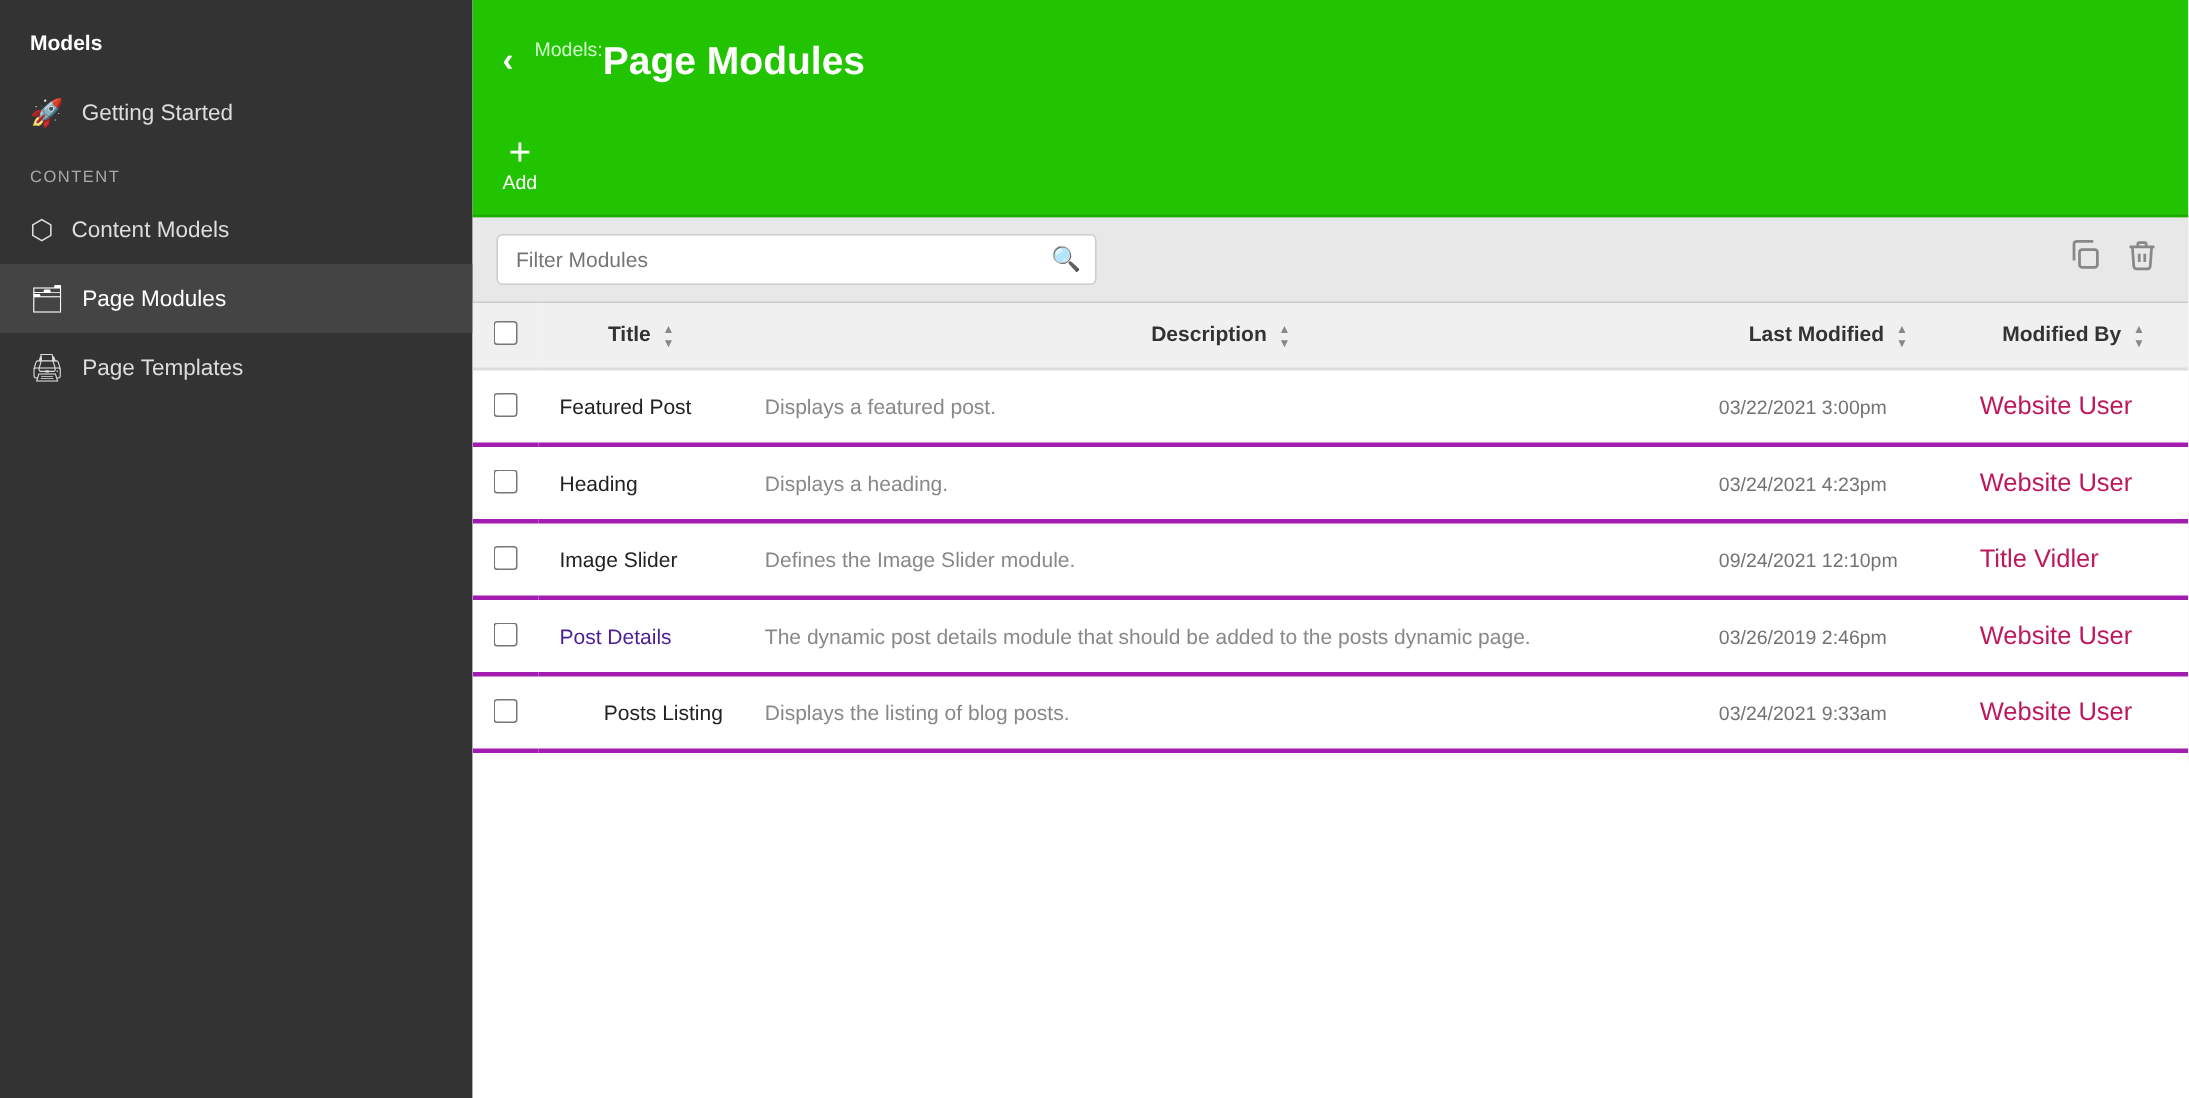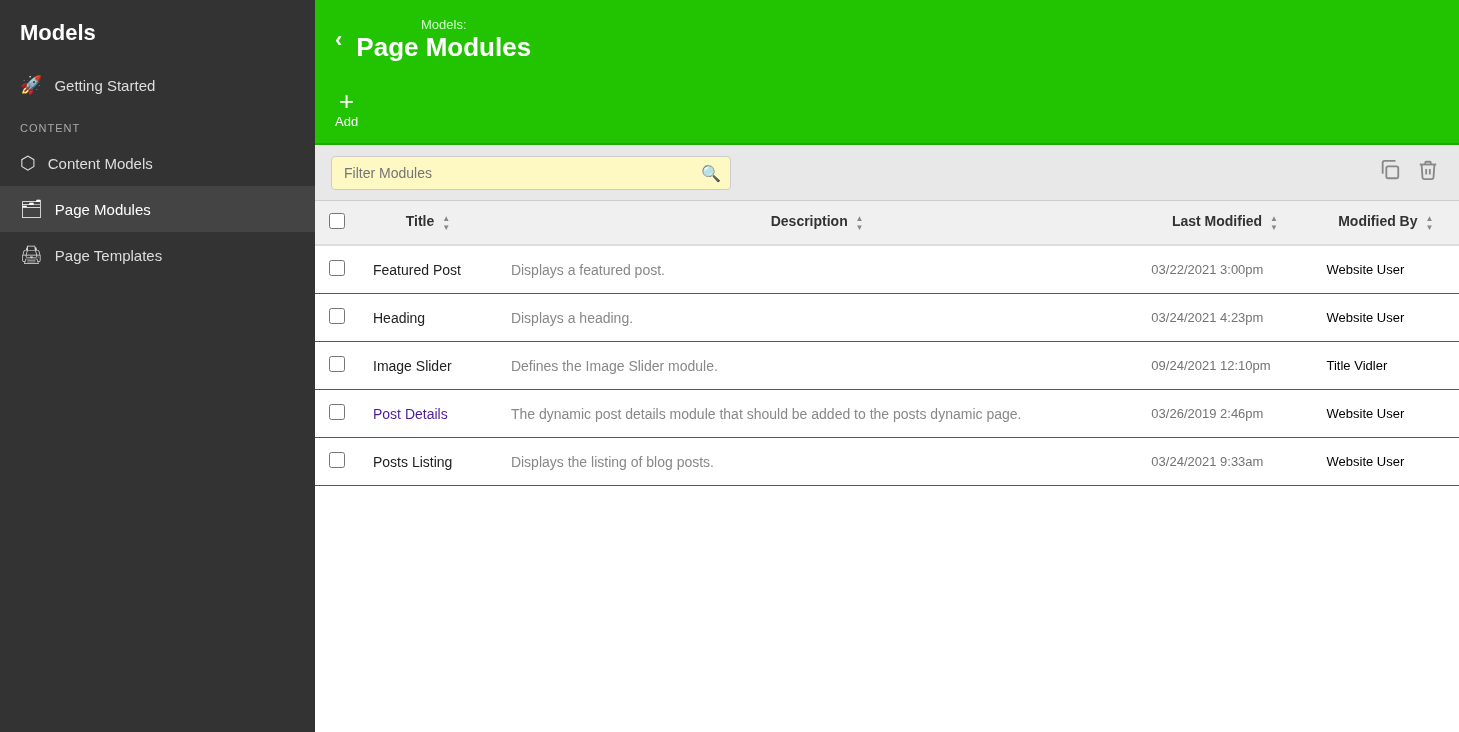--- a/index.html
+++ b/index.html
@@ -9,21 +9,21 @@
     .sidebar {
       width: 315px;
       min-width: 315px;
       background: #333333;
       color: #fff;
       display: flex;
       flex-direction: column;
       height: 100%;
     }
     .sidebar-title {
-      font-size: 22px;
+      font-size: 14px;
       font-weight: bold;
       padding: 20px 20px 16px 20px;
       color: #fff;
     }
     .sidebar-section-label {
       font-size: 11px;
       color: #aaa;
       padding: 14px 20px 6px 20px;
       letter-spacing: 1px;
     }
@@ -58,22 +58,21 @@
     }
     .header-back {
       color: #fff;
       font-size: 22px;
       cursor: pointer;
       font-weight: bold;
       margin-right: 4px;
     }
     .header-text {
       display: flex;
-      flex-direction: column;
-      align-items: center;
+      flex-direction: row;
     }
     .header-subtitle {
       color: #cfffcf;
       font-size: 13px;
     }
     .header-title {
       color: #fff;
       font-size: 26px;
       font-weight: bold;
     }
@@ -112,21 +111,21 @@
     .filter-input-wrap {
       position: relative;
       width: 400px;
     }
     .filter-input {
       width: 100%;
       padding: 8px 36px 8px 12px;
       border: 1px solid #ccc;
       border-radius: 4px;
       font-size: 14px;
-      background: #fef9c3;
+      background: #ffffff;
       outline: none;
     }
     .filter-search-icon {
       position: absolute;
       right: 10px;
       top: 50%;
       transform: translateY(-50%);
       color: #888;
       font-size: 16px;
     }
@@ -168,39 +167,39 @@
     }
     thead th .sort-arrows {
       display: inline-flex;
       flex-direction: column;
       margin-left: 4px;
       font-size: 8px;
       color: #888;
       vertical-align: middle;
     }
     tbody tr {
-      border-bottom: 1px solid #a21caf;
+      border-bottom: 3px solid #a21caf;
     }
     tbody td {
       padding: 14px 14px;
       vertical-align: middle;
       color: #333;
     }
     tbody td.desc {
       color: #888;
     }
     tbody td.date {
       color: #737373;
       white-space: nowrap;
       font-size: 13px;
     }
     tbody td.user {
-      color: #000000;
+      color: #be185d;
       white-space: nowrap;
-      font-size: 13px;
+      font-size: 17px;
     }
     .th-check, .td-check {
       width: 36px;
       text-align: center;
     }
     input[type="checkbox"] {
       width: 16px;
       height: 16px;
       cursor: pointer;
     }
@@ -331,21 +330,21 @@
       </td>
       <td style="font-weight:500; color:#4c1d95;">Post Details</td>
       <td class="desc">The dynamic post details module that should be added to the posts dynamic page.</td>
       <td class="date">03/26/2019 2:46pm</td>
       <td class="user">Website User</td>
     </tr>
           <tr>
       <td class="td-check">
         <input type="checkbox" style="">
       </td>
-      <td style="font-weight:500; color:#222;">Posts Listing</td>
+      <td style="font-weight:500; color:#222;text-align:right;">Posts Listing</td>
       <td class="desc">Displays the listing of blog posts.</td>
       <td class="date">03/24/2021 9:33am</td>
       <td class="user">Website User</td>
     </tr>
         </tbody>
     </table>
   </div>
 </div>
 
 </body></html>

